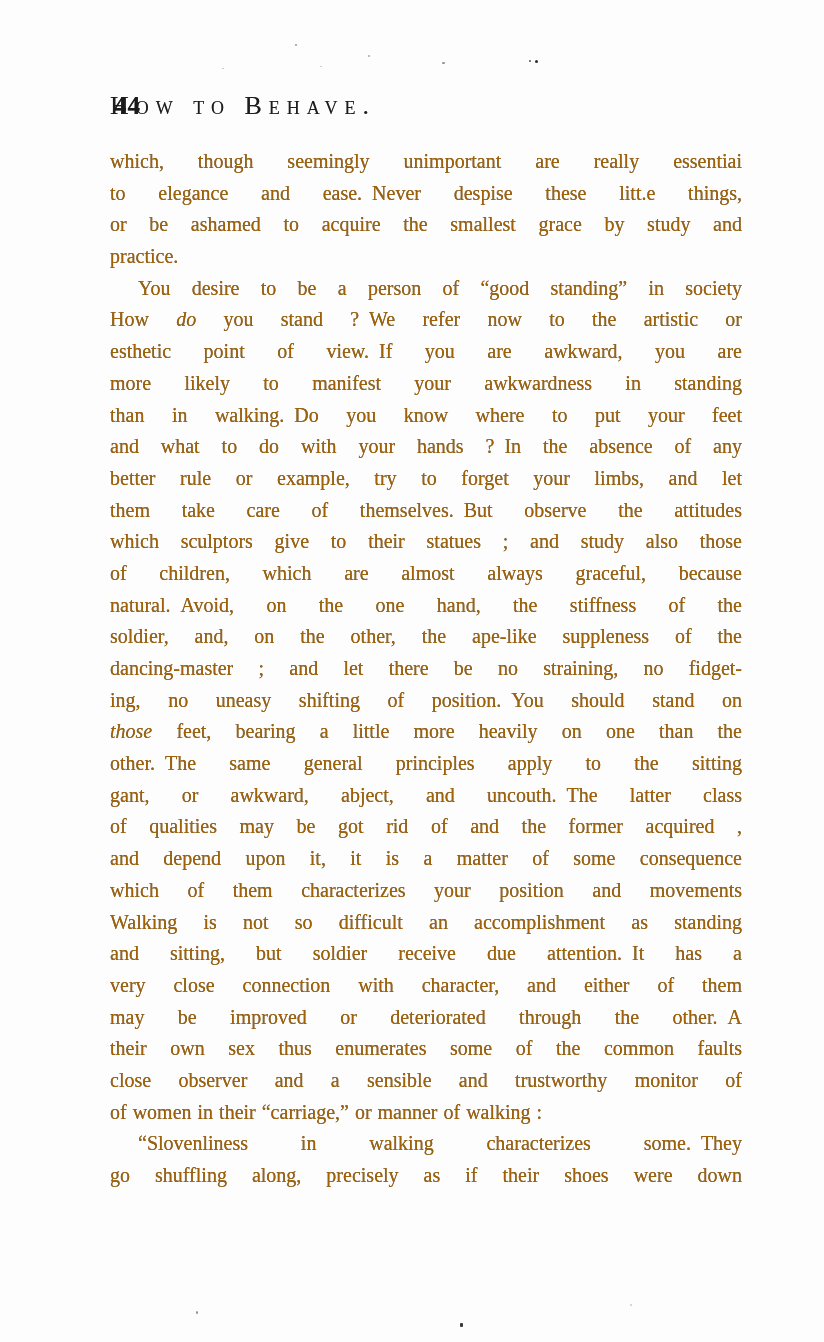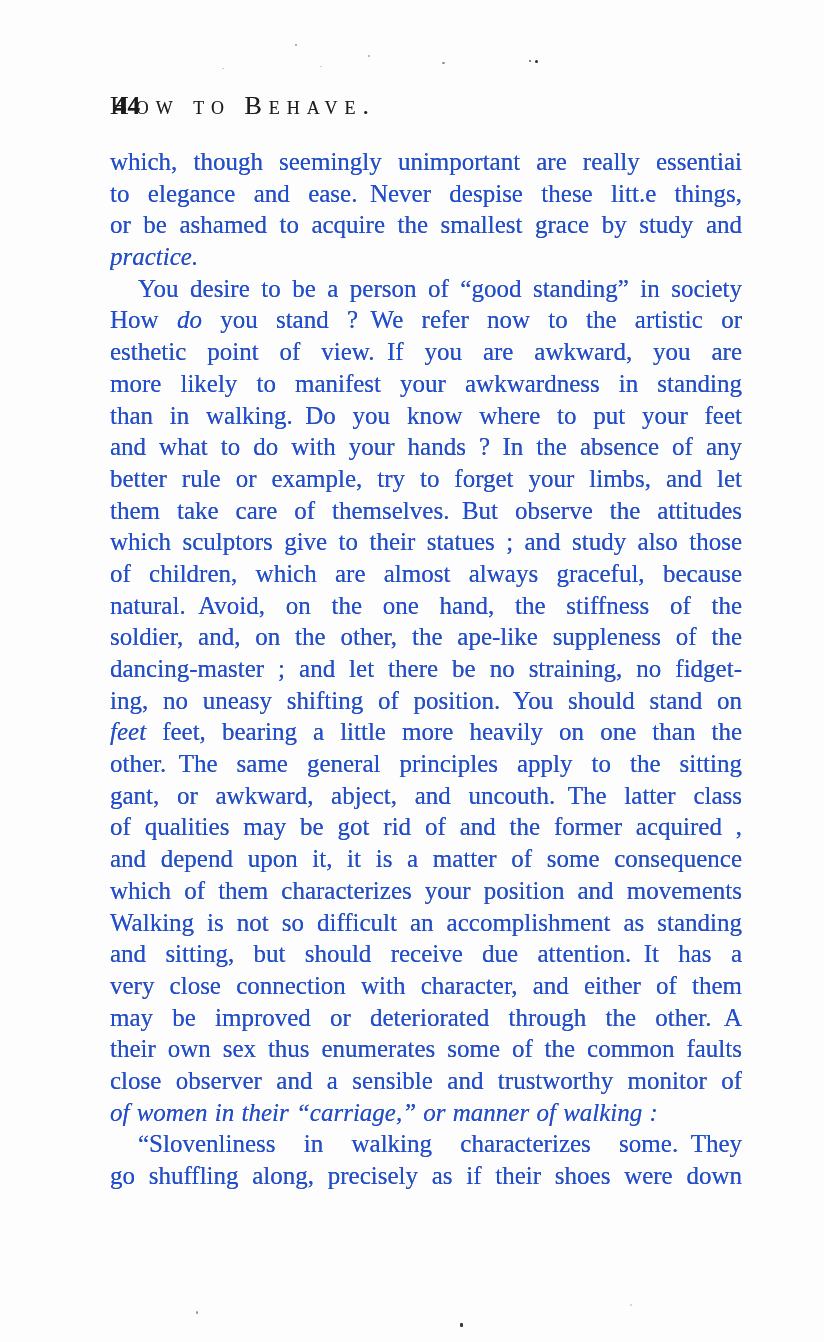--- a/index.html
+++ b/index.html
@@ -38,35 +38,34 @@
     color: #1d1d1d;
     text-shadow: 0 0 0.5px rgba(0,0,0,0.45);
   }
   .textblock {
     position: absolute;
     top: 146px;
     left: 110px;
     width: 632px;
   }
   .line {
-    font-size: 25px;
+    font-size: 20px;
     line-height: 31.7px;
     height: 31.7px;
     overflow: hidden;
     text-align: justify;
     text-align-last: justify;
     -moz-text-align-last: justify;
     text-justify: inter-word;
     word-spacing: 1px;
-    color: #1d4ed8;
+    color: #a16207;
     text-shadow: 0 0 0.55px rgba(10,10,10,0.6);
   }
   .line.short {
     text-align-last: left;
-    font-style: italic;
     -moz-text-align-last: left;
   }
   .line.indent {
     text-indent: 28px;
   }
   .italic {
     font-style: italic;
   }
   .speck {
     position: absolute;
@@ -94,28 +93,28 @@
       <div class="line"><span>than in walking. Do you know where to put your feet</span></div>
       <div class="line"><span>and what to do with your hands ? In the absence of any</span></div>
       <div class="line"><span>better rule or example, try to forget your limbs, and let</span></div>
       <div class="line"><span>them take care of themselves. But observe the attitudes</span></div>
       <div class="line"><span>which sculptors give to their statues ; and study also those</span></div>
       <div class="line"><span>of children, which are almost always graceful, because</span></div>
       <div class="line"><span>natural. Avoid, on the one hand, the stiffness of the</span></div>
       <div class="line"><span>soldier, and, on the other, the ape-like suppleness of the</span></div>
       <div class="line"><span>dancing-master ; and let there be no straining, no fidget-</span></div>
       <div class="line"><span>ing, no uneasy shifting of position. You should stand on</span></div>
-      <div class="line"><span class="italic">feet</span><span> feet, bearing a little more heavily on one than the</span></div>
+      <div class="line"><span class="italic">those</span><span> feet, bearing a little more heavily on one than the</span></div>
       <div class="line"><span>other. The same general principles apply to the sitting</span></div>
       <div class="line"><span>gant, or awkward, abject, and uncouth. The latter class</span></div>
       <div class="line"><span>of qualities may be got rid of and the former acquired ,</span></div>
       <div class="line"><span>and depend upon it, it is a matter of some consequence</span></div>
       <div class="line"><span>which of them characterizes your position and movements</span></div>
       <div class="line"><span>Walking is not so difficult an accomplishment as standing</span></div>
-      <div class="line"><span>and sitting, but should receive due attention. It has a</span></div>
+      <div class="line"><span>and sitting, but soldier receive due attention. It has a</span></div>
       <div class="line"><span>very close connection with character, and either of them</span></div>
       <div class="line"><span>may be improved or deteriorated through the other. A</span></div>
       <div class="line"><span>their own sex thus enumerates some of the common faults</span></div>
       <div class="line"><span>close observer and a sensible and trustworthy monitor of</span></div>
       <div class="line short"><span>of women in their “carriage,” or manner of walking :</span></div>
       <div class="line indent"><span>“Slovenliness in walking characterizes some. They</span></div>
       <div class="line"><span>go shuffling along, precisely as if their shoes were down</span></div>
     </div>
 
   <div class="speck" style="left:295px;top:44px;width:2px;height:2px;background:#999;"></div>

